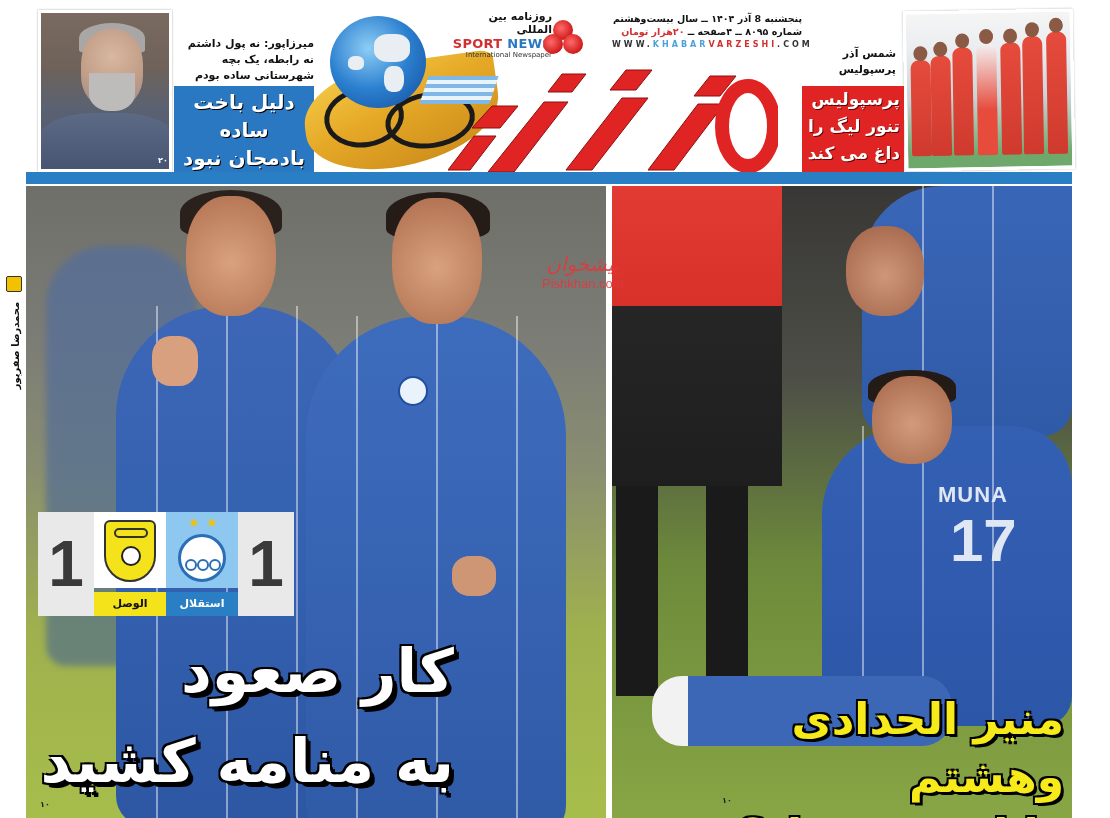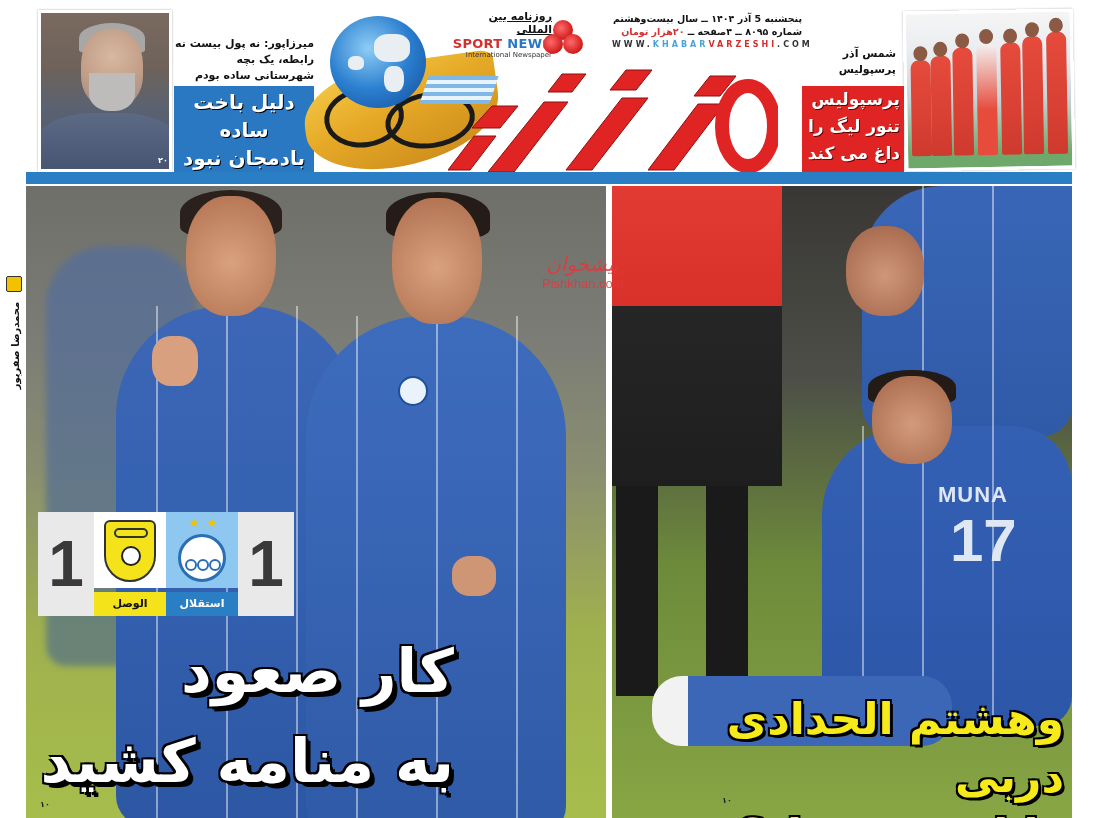--- a/index.html
+++ b/index.html
@@ -36,21 +36,21 @@
   .heart { position: absolute; left: 4px; top: 52px; width: 196px; height: 104px;
     background: linear-gradient(160deg,#f6d04d 0%,#e5a826 45%,#c8861a 100%);
     border-radius: 60% 10% 70% 50%; transform: rotate(-8deg); }
   .heart .ring { position: absolute; border: 5px solid #1a1a1a; border-radius: 50%; }
   .flagbox { position: absolute; left: 124px; top: 66px; width: 70px; height: 28px;
     background: repeating-linear-gradient(180deg,#7fb7e6 0 4px,#e8f3fb 4px 8px); transform: skewX(-18deg); }
   .logo-word { position: absolute; left: 148px; top: 52px; width: 330px; height: 116px; }
   .logo-word svg { width: 100%; height: 100%; }
 
   .sportnews { position: absolute; left: 452px; top: 10px; width: 100px; direction: ltr; text-align: right; }
-  .sportnews .fa { direction: rtl; font-size: 11px; font-weight: bold; color: #111; text-decoration: underline; }
+  .sportnews .fa { direction: rtl; font-size: 11px; font-weight: bold; color: #111; }
   .sportnews .en { font-size: 13px; font-weight: bold; color: #d2302f; letter-spacing: 0.3px; }
   .sportnews .en b { color: #2a78c2; }
   .sportnews .sub { font-size: 7px; color: #333; }
   .clover { position: absolute; left: 543px; top: 20px; width: 40px; height: 36px; }
   .clover span { position: absolute; width: 20px; height: 20px; border-radius: 50%;
     background: radial-gradient(circle at 40% 40%, #ff6a6a, #d01a1a 70%); }
 
   .issue-info { position: absolute; left: 612px; top: 12px; width: 190px; direction: rtl; text-align: right; }
   .issue-info .l1 { font-size: 9.5px; color: #111; font-weight: bold; line-height: 13px; }
   .issue-info .l2 { font-size: 9.5px; color: #111; font-weight: bold; line-height: 13px; }
@@ -164,21 +164,21 @@
 
 <header class="masthead">
 
   <section class="left-teaser">
     <div class="left-photo">
       <div class="hair"></div>
         <div class="head"></div>
         <div class="beard"></div>
         <div class="jacket"></div>
     </div>
-    <div class="left-sub">میرزاپور: نه پول بیست نه رابطه، یک بچه شهرستانی ساده بودم</div>
+    <div class="left-sub">میرزاپور: نه پول داشتم نه رابطه، یک بچه شهرستانی ساده بودم</div>
     <div class="left-headline">
       <div>دلیل باخت</div>
       <div>ساده</div>
       <div>بادمجان نبود</div>
     </div>
     <span class="pageno left-pageno">۲۰</span>
   </section>
 
   <div class="logo-area">
     <div class="heart">
@@ -214,21 +214,21 @@
     <div class="sub">International Newspaper</div>
   </div>
 
   <div class="clover">
     <span style="left:10px;top:0;"></span>
     <span style="left:0;top:14px;"></span>
     <span style="left:20px;top:14px;"></span>
   </div>
 
   <div class="issue-info">
-    <div class="l1">پنجشنبه 5 آذر ۱۴۰۴ ــ سال بیست‌وهشتم</div>
+    <div class="l1">پنجشنبه 8 آذر ۱۴۰۴ ــ سال بیست‌وهشتم</div>
     <div class="l2"><span>شماره ۸۰۹۵ ــ ۴صفحه ــ</span> <span class="price">۲۰هزار تومان</span></div>
     <div class="url"><span>WWW.</span><span class="c">KHABAR</span><span class="r">VARZESHI</span><span>.COM</span></div>
   </div>
 
   <section class="right-teaser">
     <div class="right-photo">
       <div class="player" style="left:4px;height:96px;"></div>
       <div class="player" style="left:24px;height:100px;"></div>
       <div class="player" style="left:46px;height:108px;"></div>
       <div class="player" style="left:70px;height:112px;background:linear-gradient(180deg,#f3f3f3,#e64b3c 60%);"></div>
@@ -322,21 +322,21 @@
       <div class="stripe" style="left:100px"></div>
       <div class="stripe" style="left:170px"></div>
     <div class="hair"></div>
       <div class="face"></div>
     <div class="nm">MUNA</div>
     <div class="num">17</div>
   </div>
   <div class="legs"></div>
 
   <h2 class="right-headline-main">
-    <div>وهشتم الحدادی دربی</div>
+    <div>منیر الحدادی وهشتم</div>
     <div>را از دست داد؟</div>
   </h2>
   <span class="pageno right-pageno">۱۰</span>
 </section>
 
 <div class="watermark">
   <div class="fa">پیشخوان</div>
   <div class="en">Pishkhan.com</div>
 </div>
 

